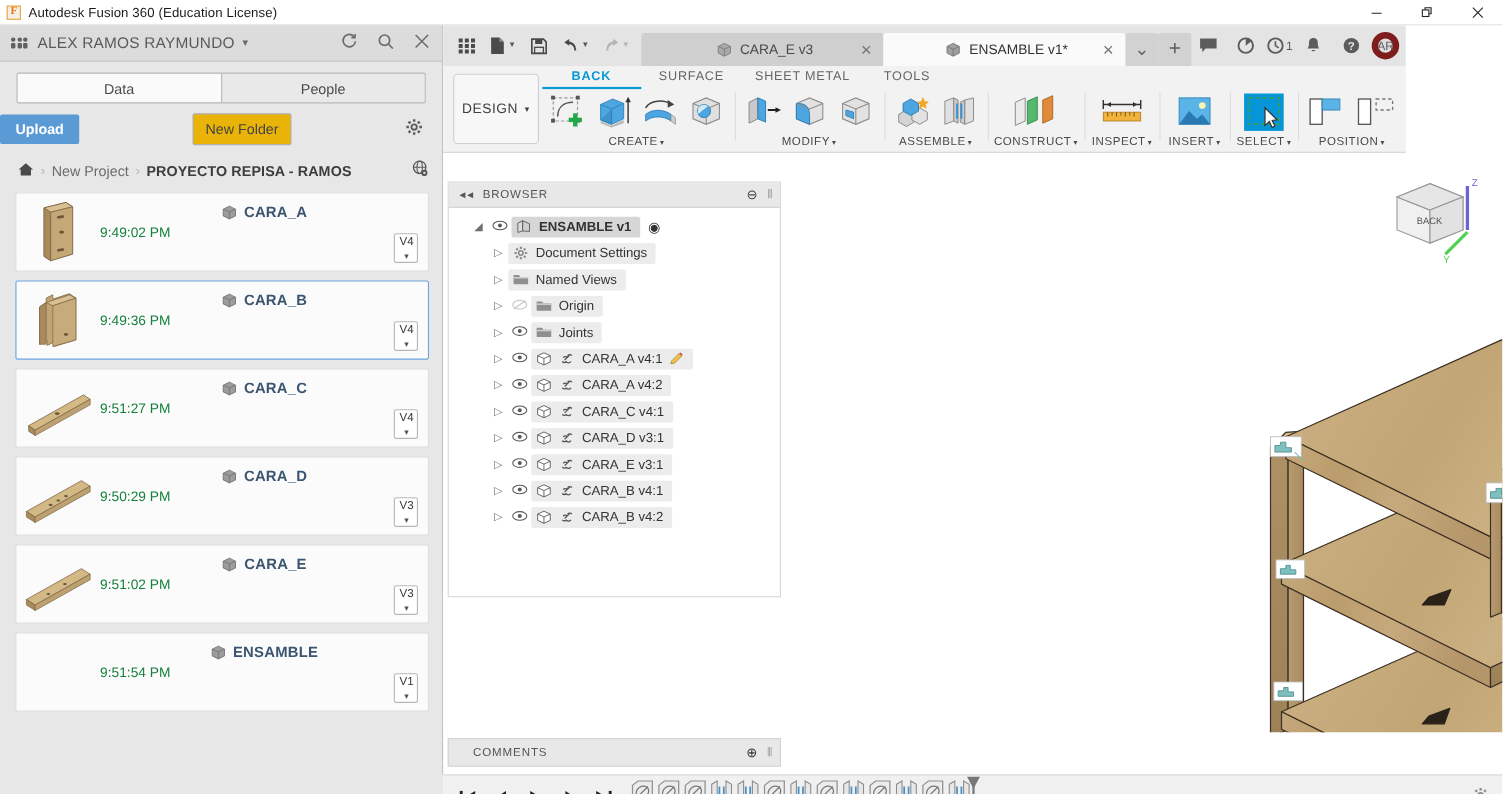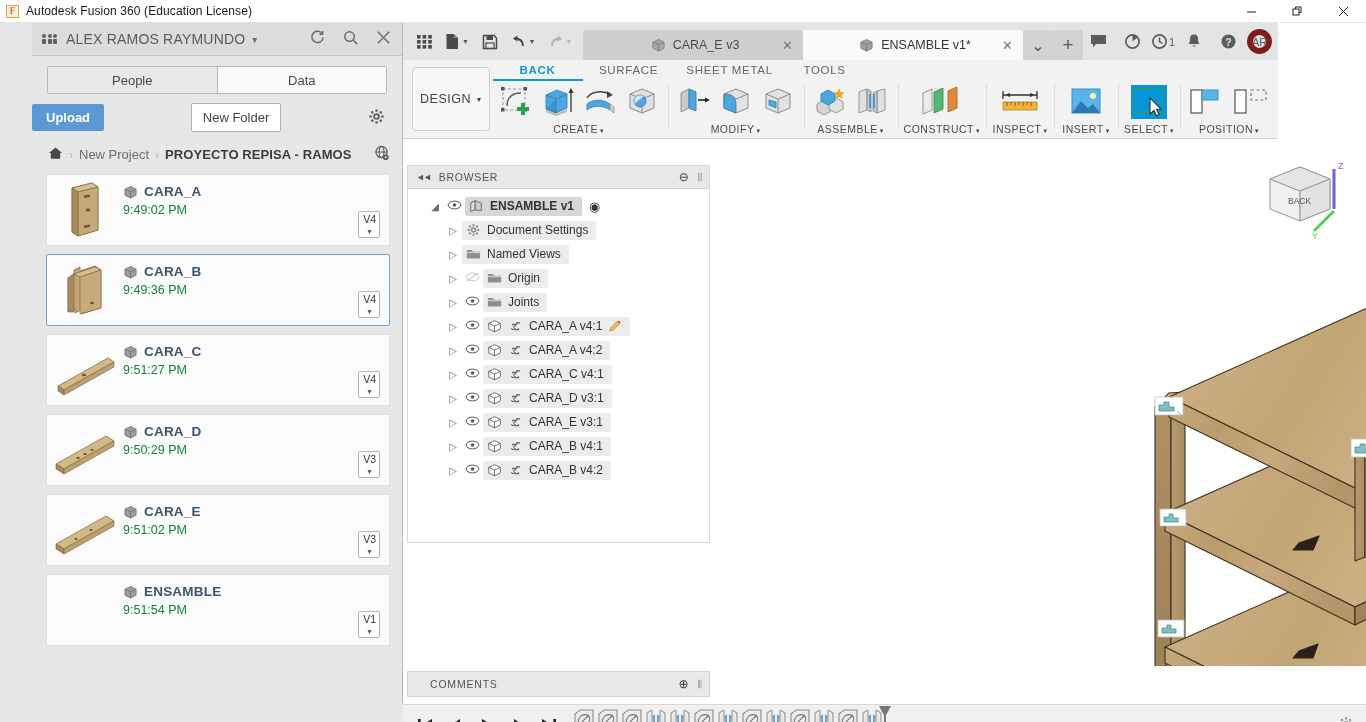--- a/index.html
+++ b/index.html
@@ -29,21 +29,21 @@
   .tb-buttons { margin-left: auto; display: flex; height: 23px; }
   .tb-btn {
     width: 46px; height: 23px; display: flex; align-items: center;
     justify-content: center; color: #222; font-size: 12px;
   }
 
   
   .datapanel {
     position: absolute; left: 0; top: 23px; width: 403px; height: 699px;
     background: #e7e7e7; border-right: 1px solid #b9b9b9;
-    display: flex; flex-direction: column; padding-left: 32px;
+    display: flex; flex-direction: column;
   }
   .dp-header {
     height: 33px; background: #dcdcdc; border-bottom: 1px solid #c4c4c4;
     display: flex; align-items: center; padding: 0 10px;
   }
   .dp-team-icon {
     width: 15px; height: 11px; margin-right: 9px; position: relative;
     display: inline-block;
   }
   .dp-team-icon i {
@@ -74,21 +74,21 @@
   .dp-actions {
     display: flex; align-items: center; justify-content: space-between;
     gap: 9px; padding: 9px 12px 9px 0; margin-right: 5px;
   }
   .btn-upload {
     background: #5b9bd5; color: #fff; border: none; border-radius: 2px;
     font-size: 13px; padding: 6px 14px; cursor: pointer;
     font-family: "Liberation Sans", sans-serif; font-weight: bold;
   }
   .btn-newfolder {
-    background: #ffffff; color: #444; border: 1px solid #b0b0b0; border-radius: 2px;
+    background: #eab308; color: #444; border: 1px solid #b0b0b0; border-radius: 2px;
     font-size: 13px; padding: 6px 11px; cursor: pointer;
     font-family: "Liberation Sans", sans-serif;
   }
   .gear-sm { color: #5e5e5e; font-size: 16px; cursor: pointer; line-height: 1; }
 
   .dp-breadcrumb {
     display: flex; align-items: center; padding: 4px 12px 10px 16px;
     font-size: 13px; gap: 6px;
   }
   .bc-home { color: #4a4a4a; font-size: 14px; }
@@ -102,21 +102,21 @@
     background: #fbfbfb; border: 1px solid #e0e0e0; border-radius: 2px;
     height: 72px; margin-bottom: 8px; display: flex; position: relative;
     cursor: pointer;
   }
   .dp-item.selected { border: 1px solid #6ba4dd; }
   .dp-thumb {
     width: 76px; height: 72px; display: flex; align-items: center;
     justify-content: center; flex-shrink: 0;
   }
   .dp-meta { flex: 1; padding: 9px 0 0 0; position: relative; }
-  .dp-name-row { display: flex; align-items: center; gap: 6px; }
+  .dp-name-row { display: flex; align-items: center; gap: 6px; justify-content: center; }
   .dp-cube { width: 15px; height: 14px; }
   .dp-name { font-size: 13.5px; color: #3b5570; font-weight: bold; letter-spacing: 0.2px; }
   .dp-time { font-size: 12.5px; color: #15803d; margin-top: 4px; }
   .dp-version {
     position: absolute; right: 9px; bottom: 7px;
     border: 1px solid #b6b6b6; border-radius: 2px; background: #fff;
     font-size: 10.5px; color: #333; padding: 1px 3px 1px 4px;
     display: flex; align-items: center; gap: 2px; flex-direction: column;
   }
   .dp-version .vcaret { font-size: 8px; color: #555; }
@@ -326,22 +326,22 @@
         <span>
           <svg width="17" height="17" viewBox="0 0 18 18">
             <line x1="3" y1="3" x2="15" y2="15" stroke="#6b6b6b" stroke-width="1.5"></line>
             <line x1="15" y1="3" x2="3" y2="15" stroke="#6b6b6b" stroke-width="1.5"></line>
           </svg>
         </span>
       </div>
     </div>
 
     <div class="dp-tabs">
+      <div class="dp-tab active">Data</div>
       <div class="dp-tab">People</div>
-      <div class="dp-tab active">Data</div>
     </div>
 
     <div class="dp-actions">
       <button class="btn-upload">Upload</button>
       <button class="btn-newfolder">New Folder</button>
       <span class="gear-sm">
         <svg width="17" height="17" viewBox="0 0 18 18">
           <circle cx="9" cy="9" r="2.6" fill="none" stroke="#5e5e5e" stroke-width="1.8"></circle>
           <g stroke="#5e5e5e" stroke-width="2.4">
             <line x1="9" y1="1.5" x2="9" y2="4"></line>

